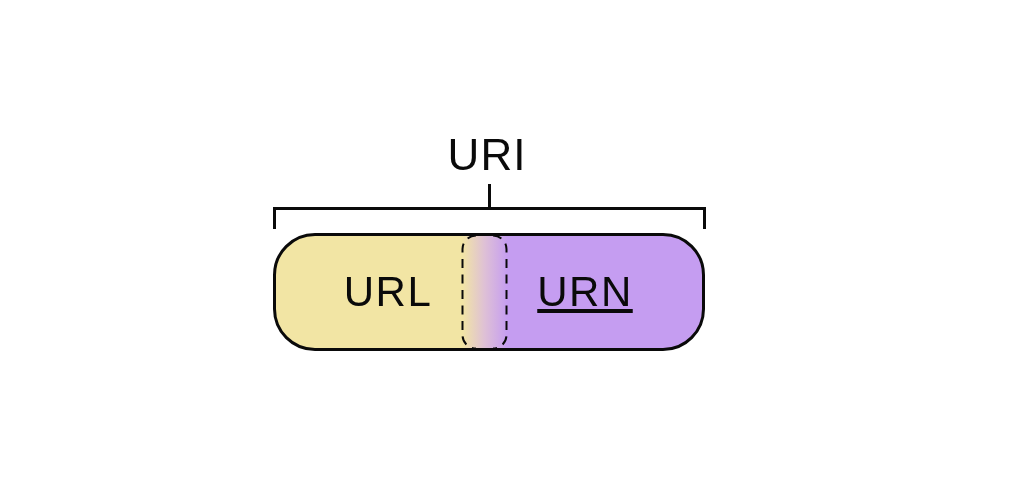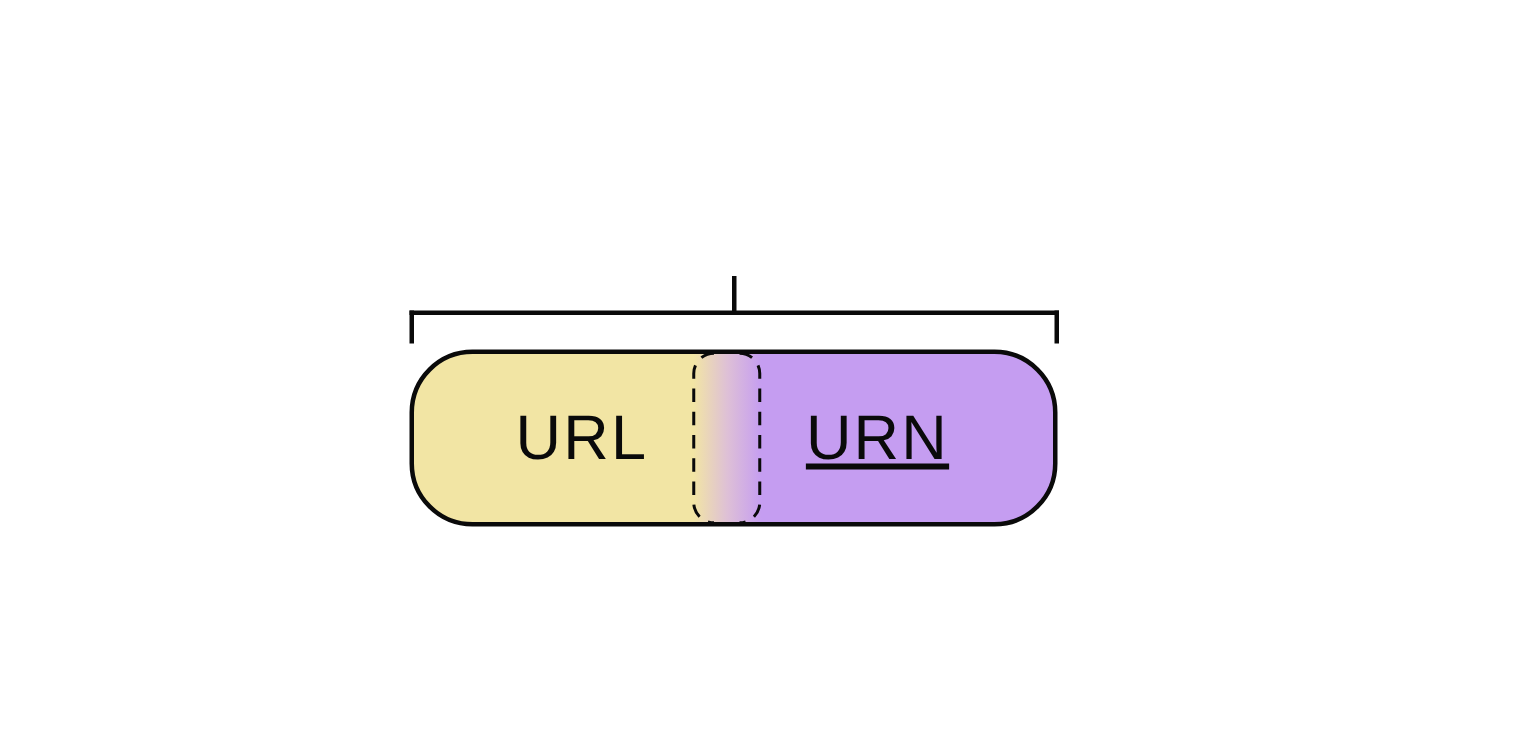--- a/index.html
+++ b/index.html
@@ -85,20 +85,21 @@
     white-space: nowrap;
   }
   .url-label { left: 388px; text-align: right; }
   .urn-label { left: 585px; text-decoration: underline; }
 </style>
 </head>
 <body>
 
 <div class="canvas">
 
+  <div class="uri-title">URI</div>
 
   <div class="stem"></div>
 
   <div class="bracket"></div>
 
   <div class="pill"></div>
 
   <svg class="dashes" viewBox="0 0 1012 492" aria-hidden="true">
     <path d="M 476 235.5 A 13.5 13.5 0 0 0 462.5 249 L 462.5 335 A 13.5 13.5 0 0 0 476 348.5"></path>
     <path d="M 493 235.5 A 13.5 13.5 0 0 1 506.5 249 L 506.5 335 A 13.5 13.5 0 0 1 493 348.5"></path>

